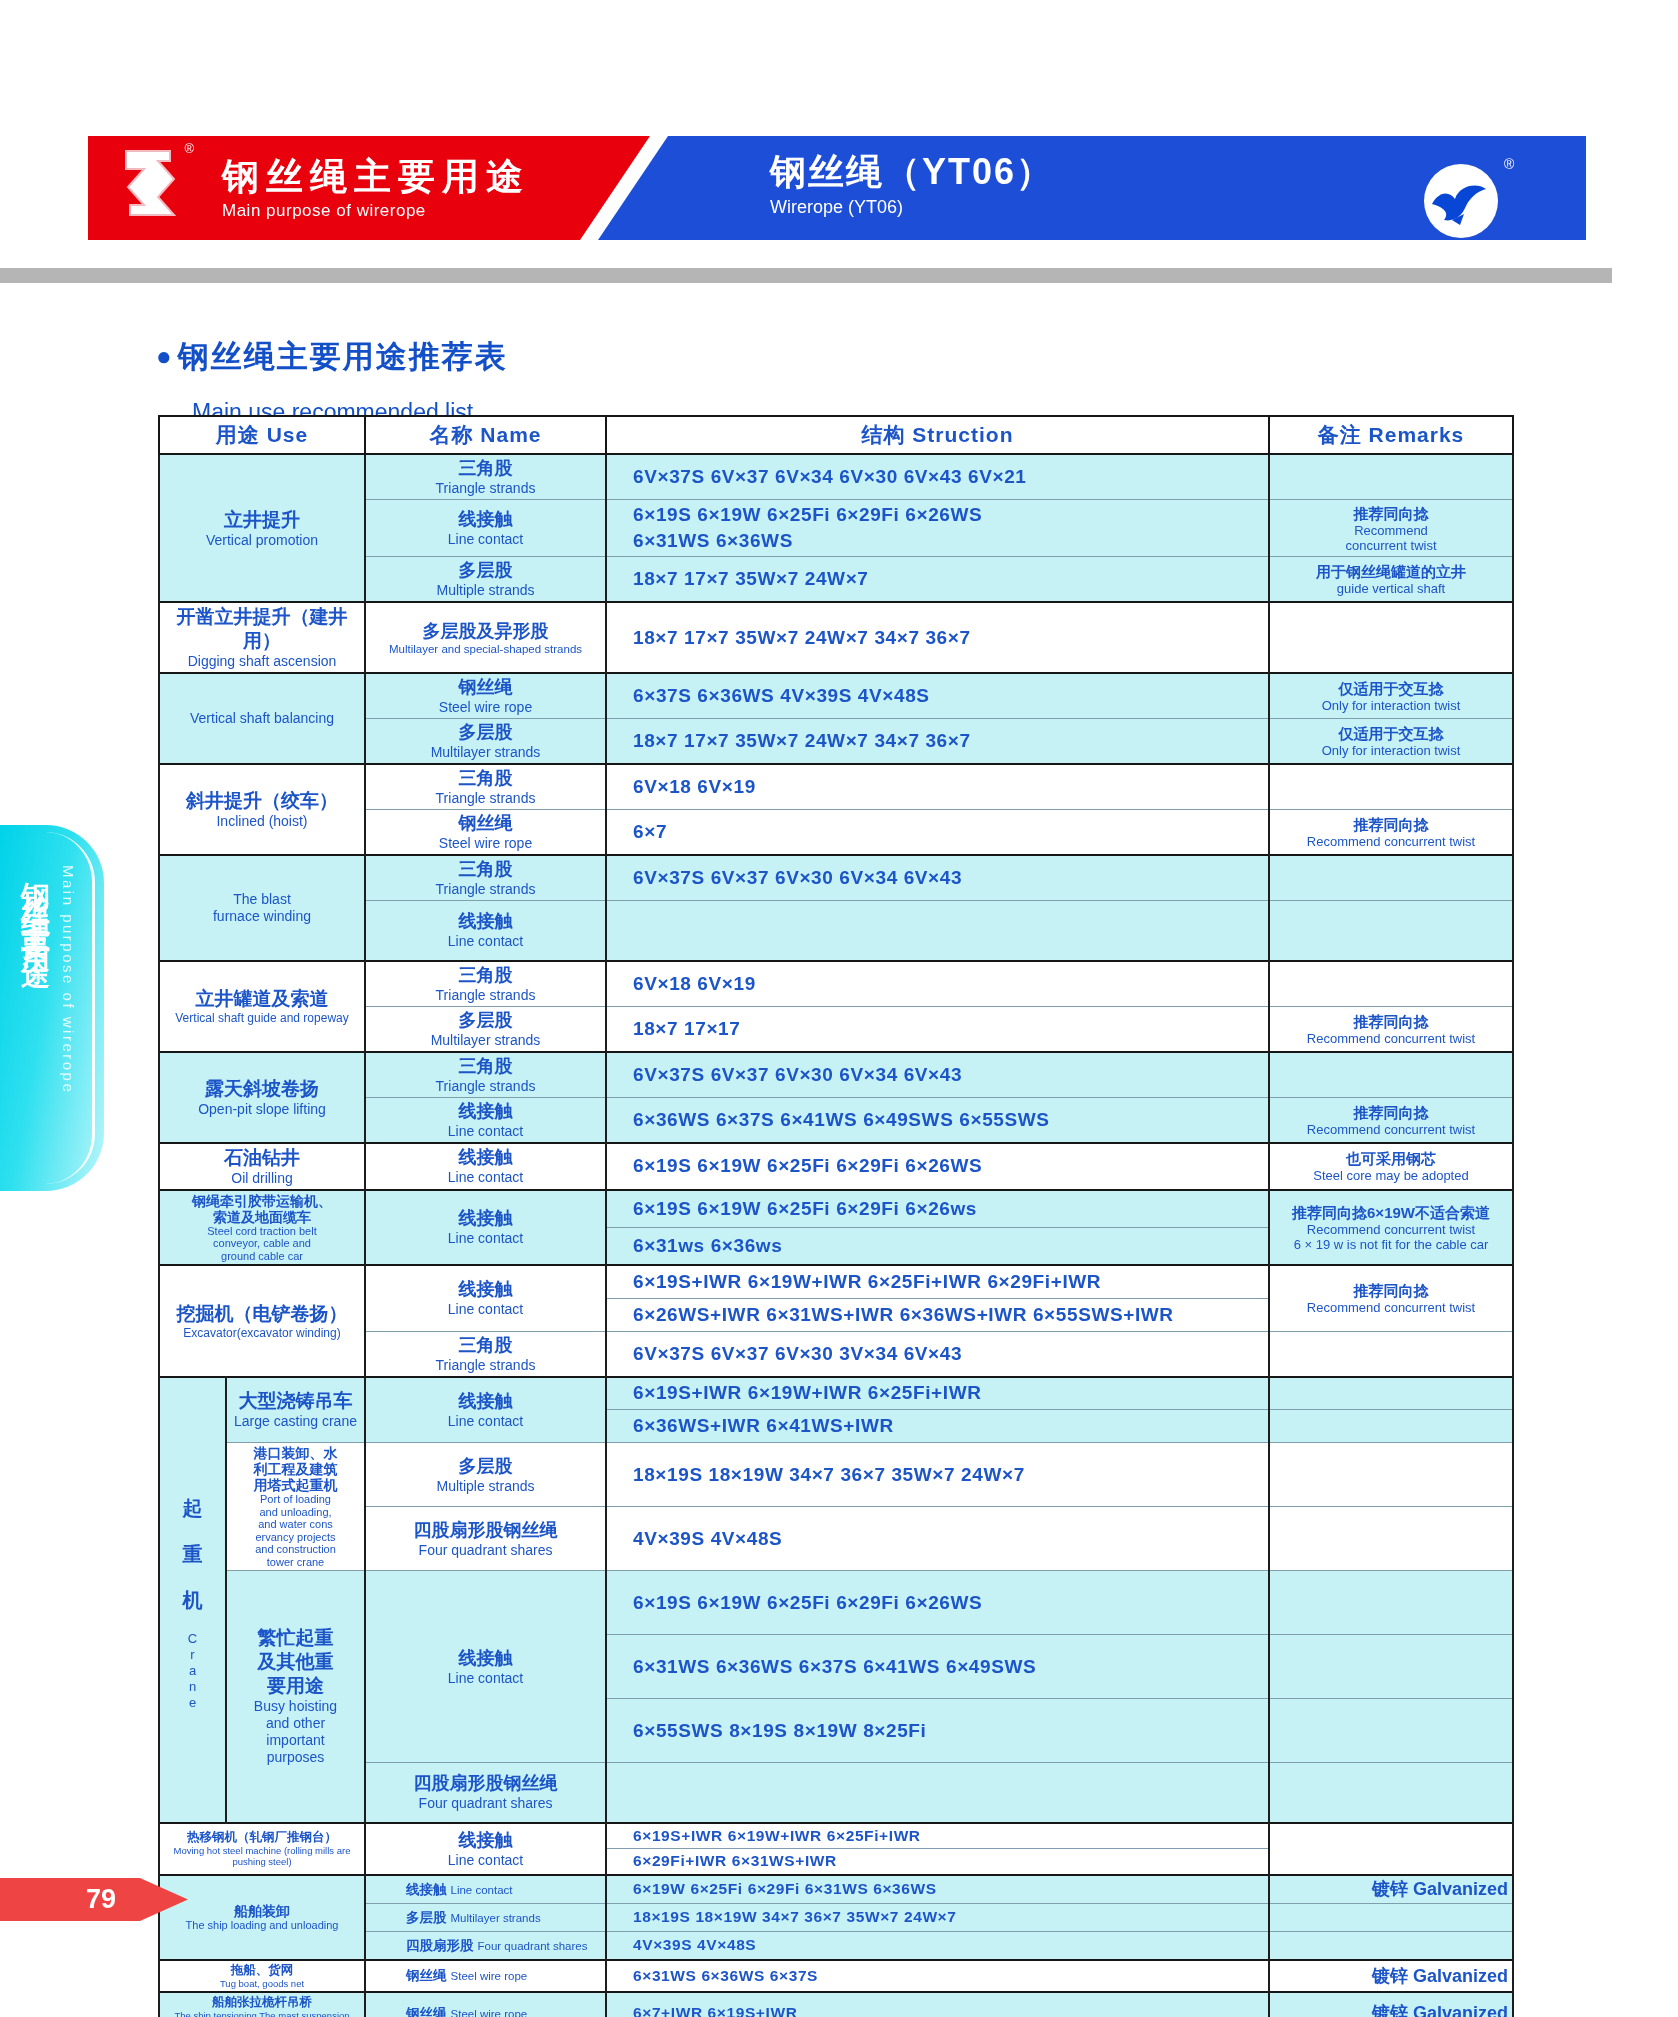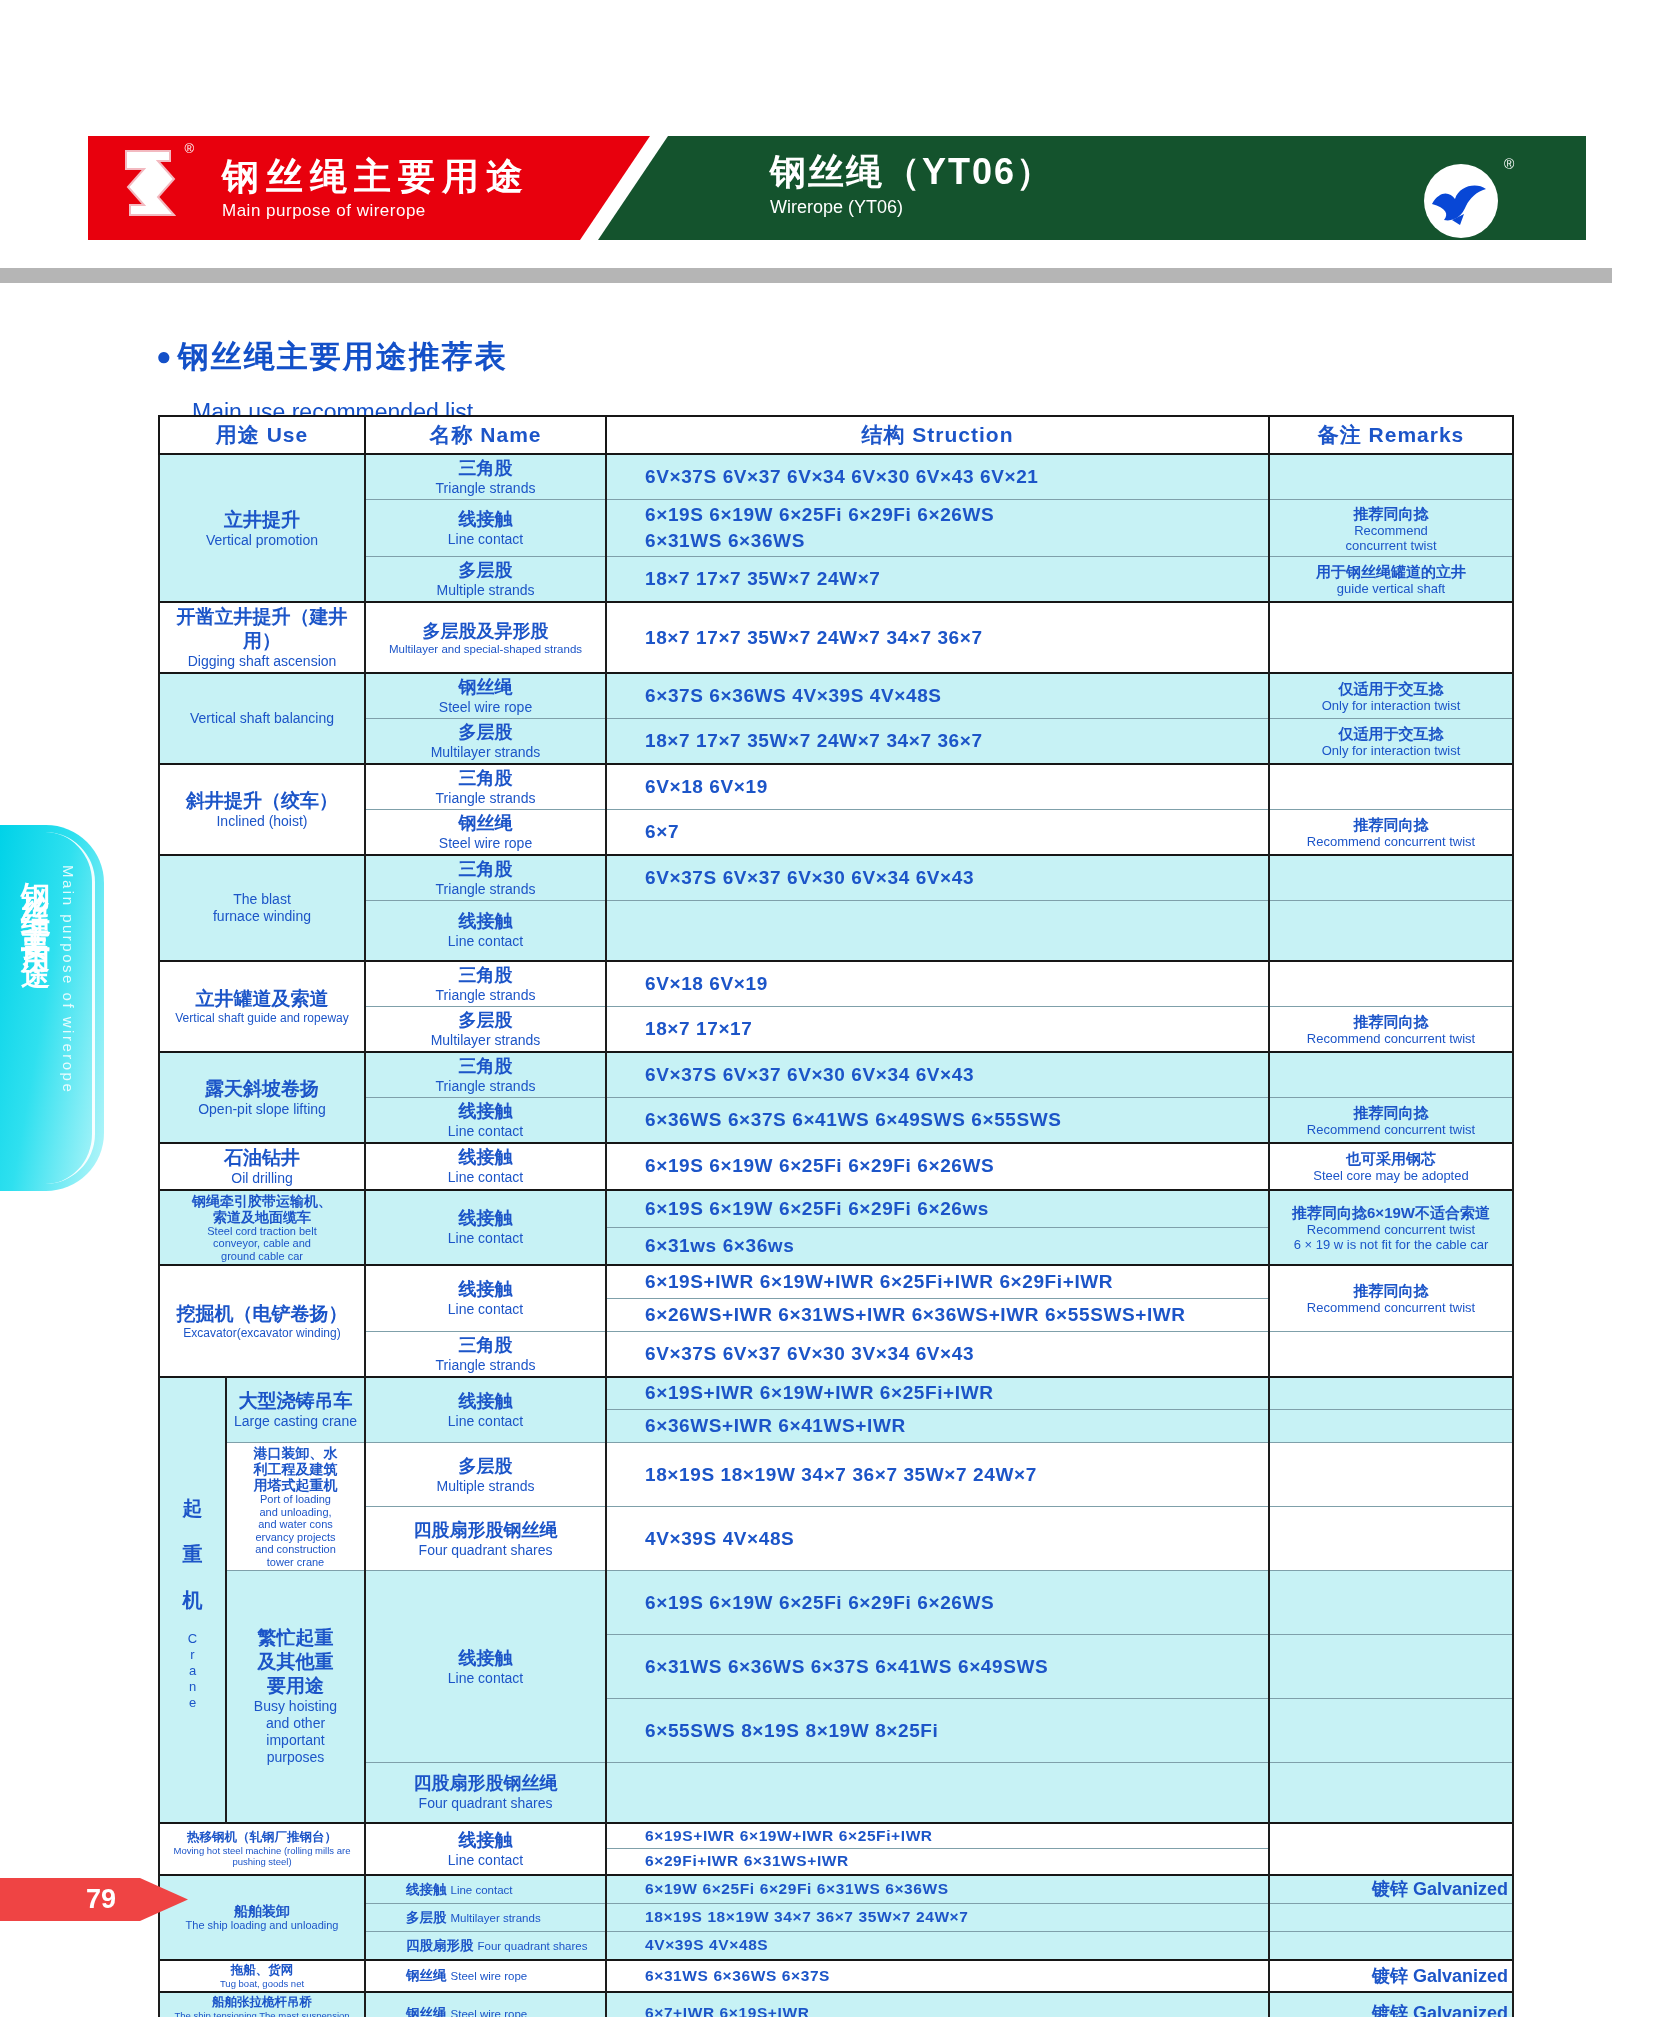--- a/index.html
+++ b/index.html
@@ -8,21 +8,21 @@
 
   
   .banner-red{position:absolute;left:88px;top:136px;width:562px;height:104px;background:#e8000d;
     clip-path:polygon(0 0,100% 0,calc(100% - 70px) 100%,0 100%);display:flex;align-items:center;}
   .brand-box{position:relative;margin-left:30px;width:64px;height:86px;}
   .brand-box .reg{position:absolute;right:-12px;top:-4px;color:#fff;font-size:13px;}
   .banner-red .txt{margin-left:40px;color:#fff;}
   .br-zh{font-size:37px;font-weight:bold;letter-spacing:7px;line-height:42px;}
   .br-en{font-size:17px;line-height:20px;margin-top:3px;letter-spacing:.5px;}
 
-  .banner-blue{position:absolute;left:598px;top:136px;width:988px;height:104px;background:#14532d;
+  .banner-blue{position:absolute;left:598px;top:136px;width:988px;height:104px;background:#1d4ed8;
     clip-path:polygon(70px 0,100% 0,100% 100%,0 100%);}
   .bb-txt{position:absolute;left:172px;top:14px;color:#fff;}
   .bb-zh{font-size:36px;font-weight:bold;letter-spacing:2px;line-height:44px;}
   .bb-en{font-size:18px;line-height:22px;margin-top:2px;}
   .bird-circle{position:absolute;left:826px;top:28px;width:74px;height:74px;background:#fff;border-radius:50%;}
   .bird-circle svg{position:absolute;left:6px;top:12px;}
   .bb-reg{position:absolute;left:906px;top:20px;color:#fff;font-size:14px;}
 
   .gray-bar{position:absolute;left:0;top:268px;width:1612px;height:15px;background:#b5b5b5;}
 
@@ -69,21 +69,21 @@
   .nm-zh{display:block;font-size:18px;font-weight:bold;line-height:23px;}
   .nm-en{display:block;font-size:14px;line-height:17px;}
   .nm-en.sm{font-size:11.5px;line-height:13px;}
   .name-cell.inline{text-align:left;padding-left:40px;}
   .name-cell.inline .nm-zh,.name-cell.inline .nm-en{display:inline;}
   .name-cell.inline .nm-zh{font-size:15px;}
   .name-cell.inline .nm-en{font-size:13px;margin-left:4px;}
   tr.small .name-cell.inline .nm-zh{font-size:13.5px;}
   tr.small .name-cell.inline .nm-en{font-size:11.5px;}
 
-  .struct-cell{vertical-align:middle;padding-left:38px;}
+  .struct-cell{vertical-align:middle;padding-left:26px;}
   .struct-line{font-size:19px;font-weight:600;line-height:26px;letter-spacing:.6px;}
   tr.small .struct-line{font-size:15.5px;line-height:20px;}
 
   .remark-cell{text-align:center;vertical-align:middle;}
   .rem-zh{font-size:15px;font-weight:bold;line-height:19px;}
   .rem-en{font-size:13px;line-height:15px;}
   tr.small .rem-zh{font-size:18px;line-height:16px;text-align:right;}
 
   .crane-label{background:#c7f2f5;text-align:center;vertical-align:middle;}
   .cr-ch{font-size:20px;font-weight:bold;line-height:46px;}

